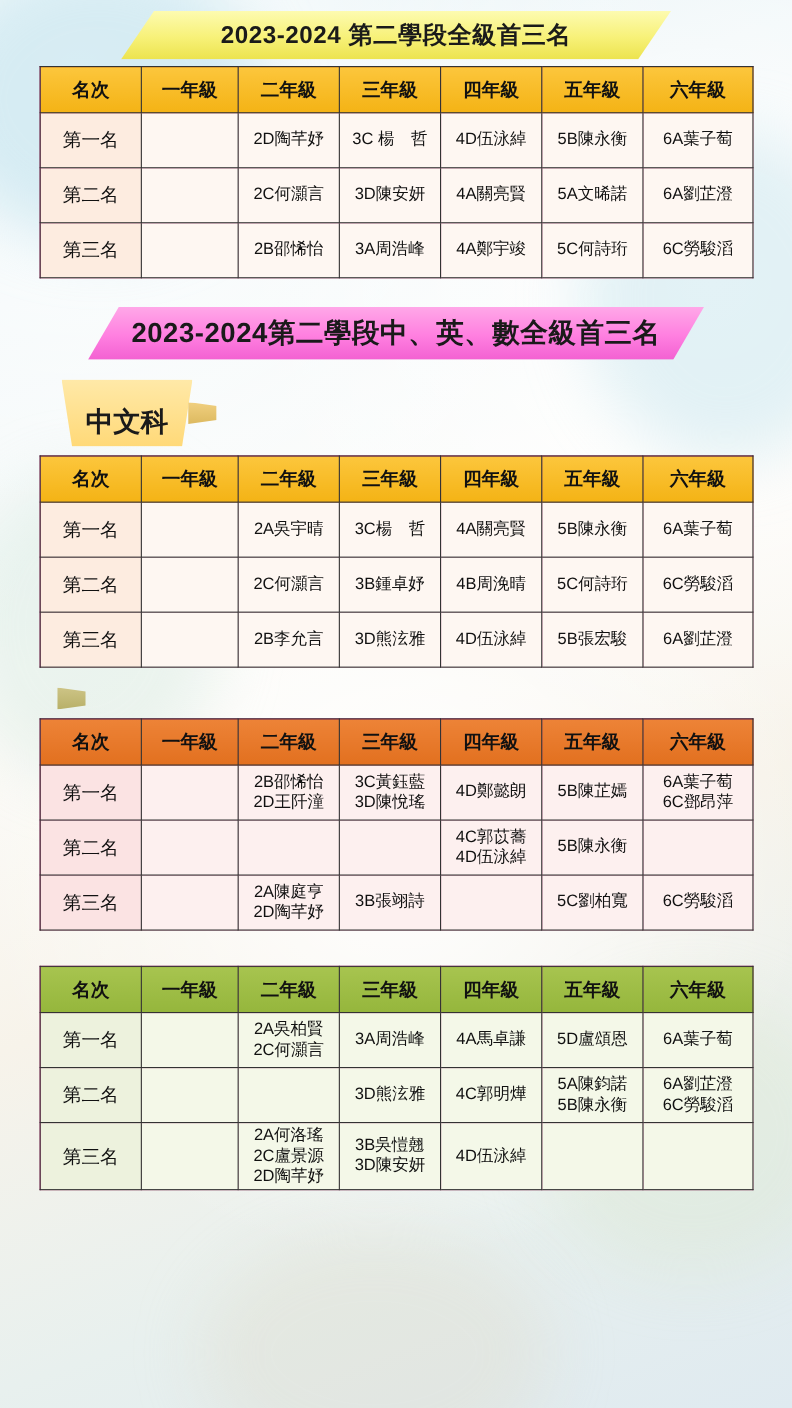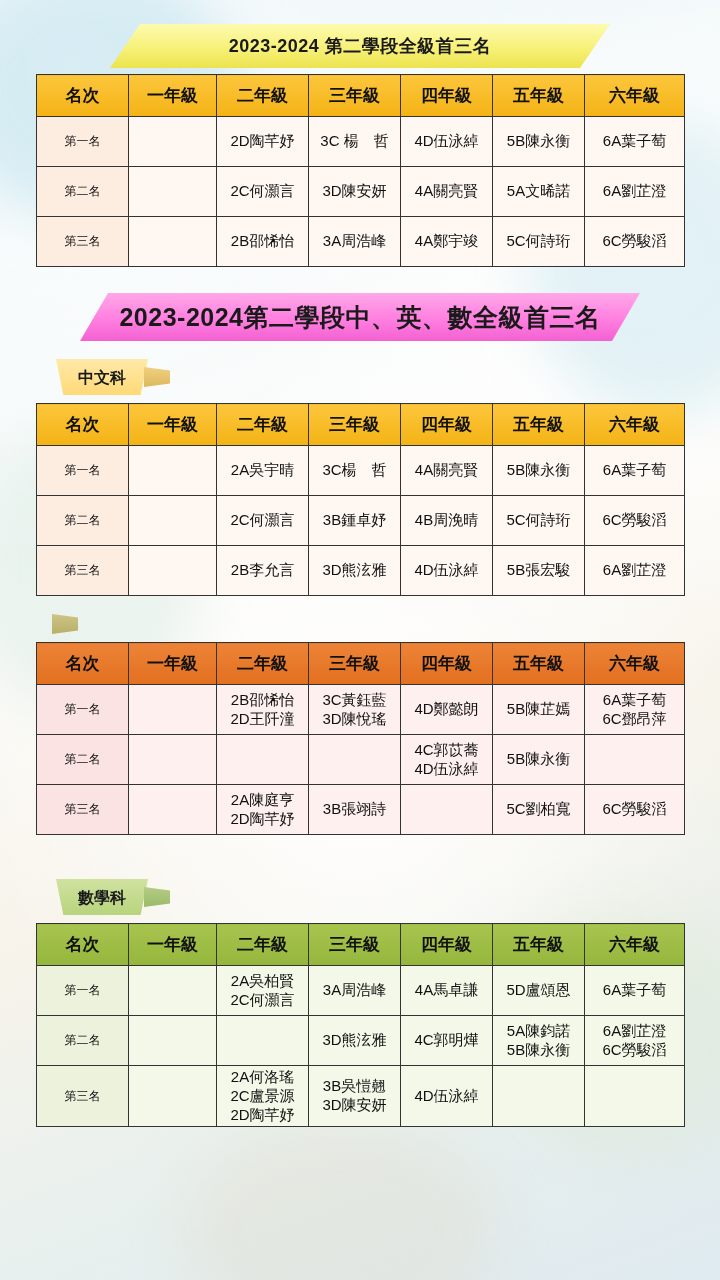--- a/index.html
+++ b/index.html
@@ -44,46 +44,46 @@
     margin: 0 auto;
     text-align: center;
     font-weight: bold;
     color: #1a1a1a;
     letter-spacing: .5px;
   }
   .banner-yellow {
     width: 500px;
     height: 44px;
     line-height: 44px;
-    font-size: 18px;
+    font-size: 22px;
     background: linear-gradient(180deg, #fdfbb0 0%, #f7f178 55%, #ece34e 100%);
     clip-path: polygon(6% 0, 100% 0, 94% 100%, 0 100%);
-    margin-top: 24px;
+    margin-top: 10px;
   }
   .banner-pink {
     width: 560px;
     height: 48px;
     line-height: 48px;
     font-size: 25px;
     background: linear-gradient(180deg, #ffa8e8 0%, #ff7fe0 55%, #f361d2 100%);
     clip-path: polygon(5% 0, 100% 0, 95% 100%, 0 100%);
     margin-top: 26px;
     text-align: center;
   }
 
   
   .tag-wrap {
     display: flex;
     align-items: center;
     margin: 18px 0 8px 20px;
   }
   .tag {
     position: relative;
-    padding: 9px 22px 6px 22px;
-    font-size: 16px;
+    padding: 22px 22px 6px 22px;
+    font-size: 25px;
     font-weight: bold;
     color: #1a1a1a;
     clip-path: polygon(0 0, 100% 0, 92% 100%, 8% 100%);
   }
   .tag-chinese { background: linear-gradient(180deg, #ffe9a8 0%, #ffd978 100%); }
   .tag-english { background: linear-gradient(180deg, #e6dfa0 0%, #d6cf7c 100%); }
   .tag-math    { background: linear-gradient(180deg, #cfe2a0 0%, #b8d47d 100%); }
   .tag-tail {
     width: 26px; height: 20px; margin-left: -4px;
   }
@@ -108,21 +108,21 @@
     padding: 2px 1px;
     line-height: 1.25;
   }
   thead th {
     font-weight: bold;
     font-size: 17px;
     height: 42px;
   }
   tbody td { height: 50px; }
   tbody td.rank {
-    font-size: 12px;
+    font-size: 17px;
   }
   .cell-lines span { display: block; }
 
   
   col.c0 { width: 92px; }
   col.c1 { width: 88px; }
   col.c2 { width: 92px; }
   col.c3 { width: 92px; }
   col.c4 { width: 92px; }
   col.c5 { width: 92px; }
@@ -360,24 +360,20 @@
         </td>
         <td class="cell-lines">
           <span>6C勞駿滔</span>
         </td>
       </tr>
     </tbody>
   </table>
 
   <div class="spacer-md"></div>
 
-  <div class="tag-wrap">
-    <div class="tag tag-math">數學科</div>
-    <div class="tag-tail math"></div>
-  </div>
 
   <table class="t-green">
     <colgroup>
         <col class="c0">
         <col class="c1">
         <col class="c2">
         <col class="c3">
         <col class="c4">
         <col class="c5">
         <col class="c6">

